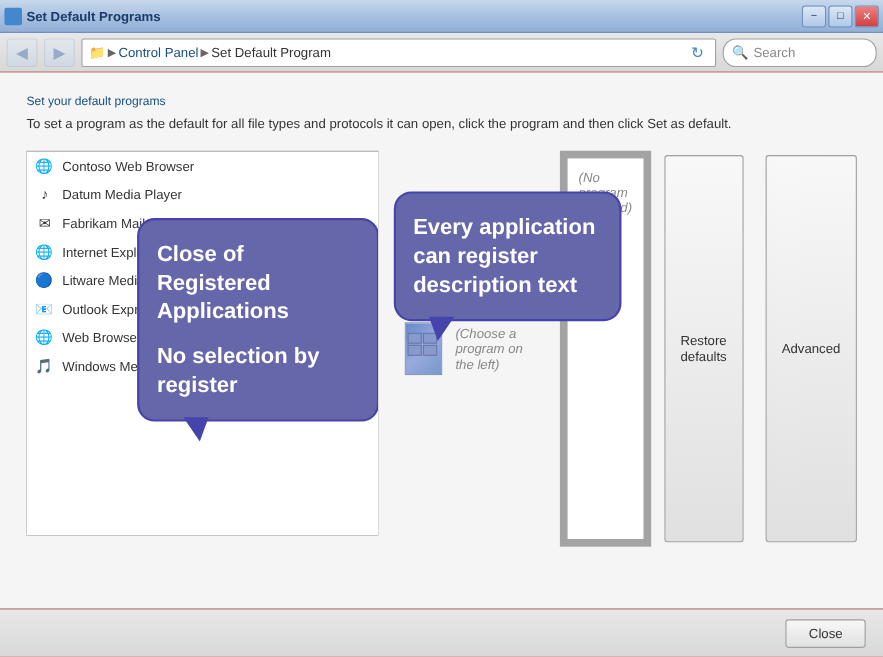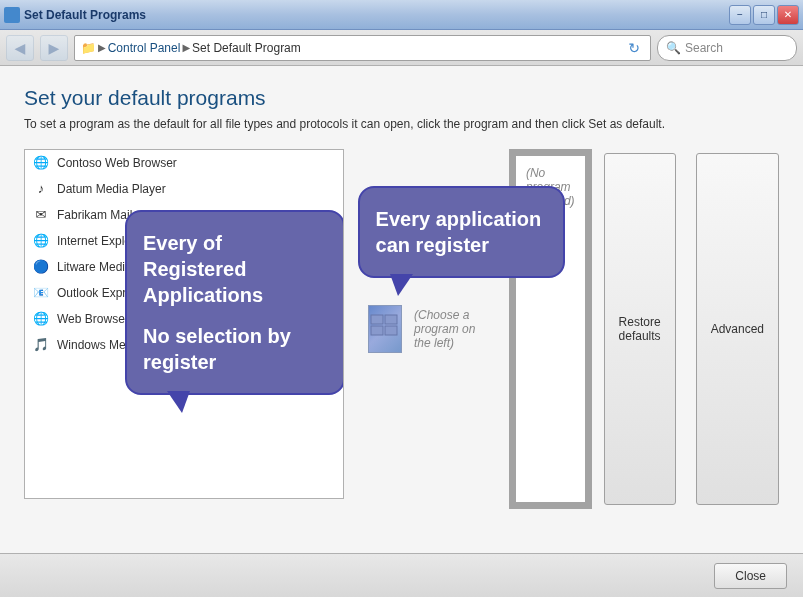--- a/index.html
+++ b/index.html
@@ -158,21 +158,21 @@
 
     
     .main-content {
       flex: 1;
       background: #f5f5f5;
       padding: 20px 24px;
       overflow: hidden;
     }
 
     .page-heading {
-      font-size: 21px;
+      font-size: 11px;
       color: #1a5080;
       font-weight: normal;
       margin-bottom: 6px;
     }
 
     .page-description {
       font-size: 12px;
       color: #333;
       margin-bottom: 16px;
       line-height: 1.4;
@@ -425,21 +425,21 @@
         <div class="program-item">
           <span class="prog-icon">🌐</span>
           <span>Web Browser</span>
         </div>
         <div class="program-item">
           <span class="prog-icon">🎵</span>
           <span>Windows Media Player</span>
         </div>
 
         <div class="bubble-left">
-          <div>Every of Registered</div>
+          <div>Close of Registered</div>
           <div>Applications</div>
           <div style="margin-top:15px;">No selection by</div>
           <div>register</div>
         </div>
       </div>
 
       <div class="right-panel">
 
         <div class="program-info-area">
 
@@ -454,20 +454,21 @@
           <span class="choose-program-text">(Choose a program on the left)</span>
         </div>
 
         <div class="program-description-box" style="position:relative;">
           <span class="no-program-text">(No program selected)</span>
 
           
           <div class="bubble-right">
             <div>Every application</div>
             <div>can register</div>
+            <div>description text</div>
           </div>
         </div>
 
         <div class="action-buttons">
           <button class="action-btn">Restore defaults</button>
           <button class="action-btn">Advanced</button>
         </div>
       </div>
     </div>
   </div>

